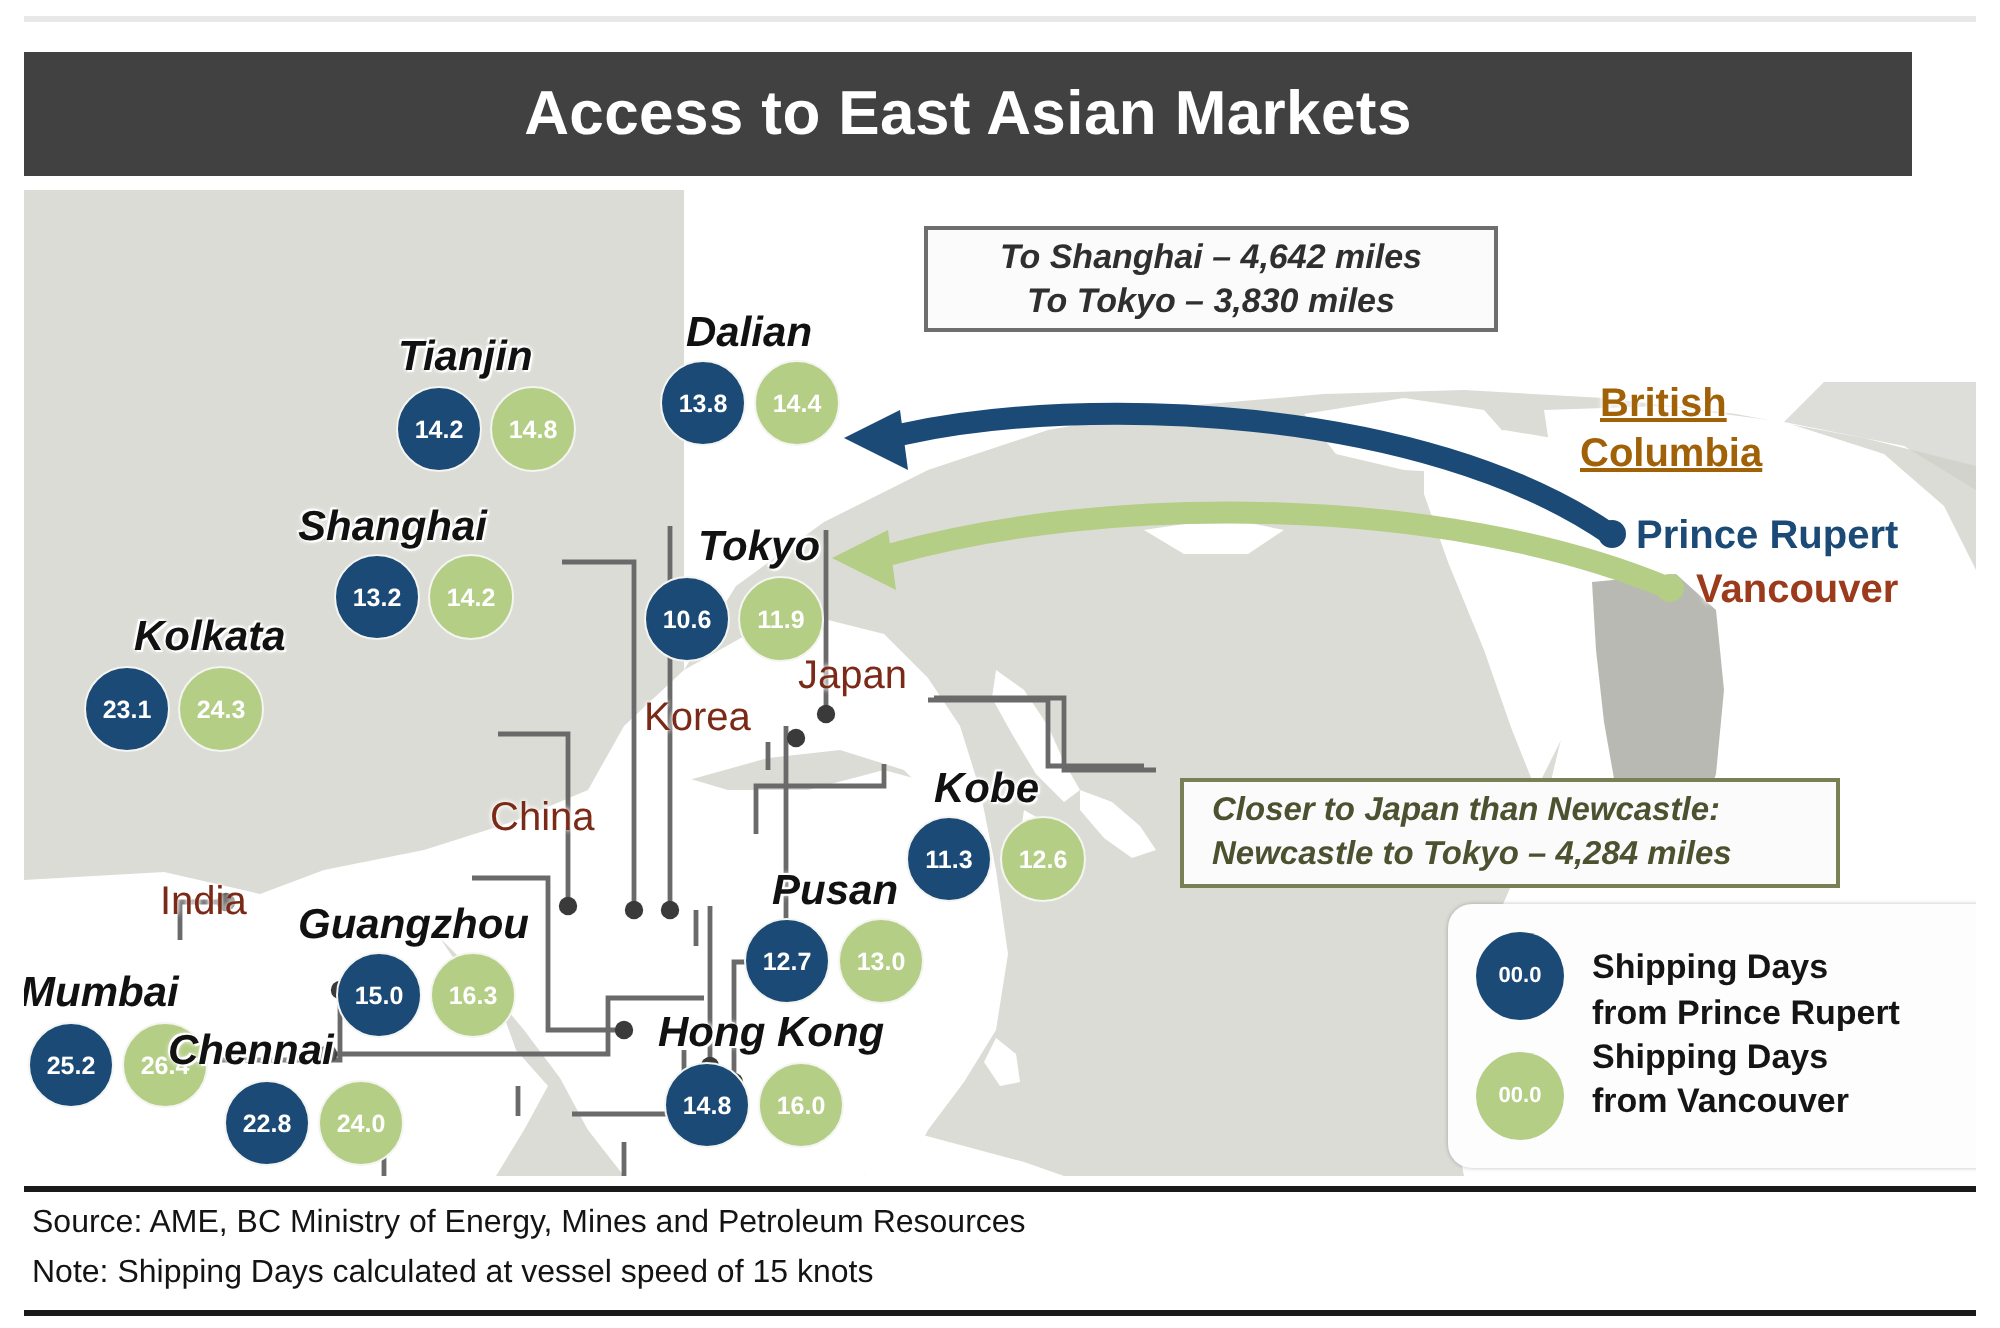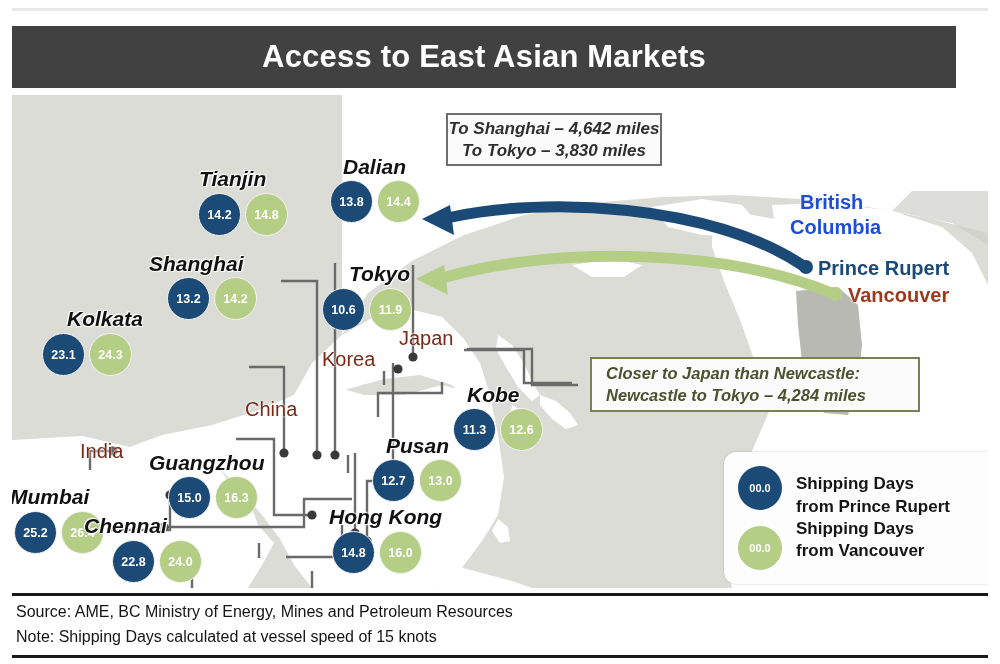--- a/index.html
+++ b/index.html
@@ -33,36 +33,36 @@
   .bub.blue{background:#1b4a77;}
   .bub.green{background:#b4ce86;}
 
   
   .country{position:absolute;white-space:nowrap;font-weight:normal;font-size:20px;
            color:#7b2a17;font-family:"Liberation Sans",sans-serif;
            text-shadow:0 0 2px #fff,0 0 3px #fff;}
 
   
   .bc-label{position:absolute;white-space:nowrap;font-weight:bold;font-size:20px;
-            color:#1d4ed8;font-family:"Liberation Sans",sans-serif;
-            text-shadow:0 0 2px #fff,0 0 3px #fff;}
+            color:#a16207;font-family:"Liberation Sans",sans-serif;
+            text-shadow:0 0 2px #fff,0 0 3px #fff;text-decoration:underline;}
   .port-label{position:absolute;white-space:nowrap;font-weight:bold;font-size:20px;
               font-family:"Liberation Sans",sans-serif;
               text-shadow:0 0 2px #fff,0 0 3px #fff;text-align:right;}
   .port-label.blue{color:#1b4a77;}
   .port-label.red{color:#9c3a1c;}
 
   
   .callout{position:absolute;background:#fbfbfb;box-sizing:border-box;
            display:flex;flex-direction:column;align-items:center;justify-content:center;
            font-style:italic;font-weight:bold;font-family:"Liberation Sans",sans-serif;}
   .callout div{white-space:nowrap;line-height:1.28;}
   .callout.gray{border:2px solid #6e6e6e;color:#2f2f2f;font-size:17px;}
   .callout.red{border:2px solid #9c3a1c;color:#9c3a1c;font-size:17px;}
-  .callout.olive{border:2px solid #7a7f56;color:#4c5230;font-size:16.5px;align-items:flex-start;padding-left:14px;}
+  .callout.olive{border:2px solid #7a7f56;color:#4c5230;font-size:16.5px;align-items:flex-start;padding-left:14px;margin-top:32px;}
 
   
   .legend{position:absolute;background:#fdfdfd;border-radius:12px;
           box-shadow:0 0 2px rgba(0,0,0,.25);display:flex;align-items:center;padding:10px 14px;}
   .legend-col-dots{display:flex;flex-direction:column;gap:16px;margin-right:14px;}
   .legend-dot{width:44px;height:44px;border-radius:50%;display:flex;align-items:center;
               justify-content:center;color:#fff;font-size:11px;font-weight:bold;}
   .legend-dot.blue{background:#1b4a77;}
   .legend-dot.green{background:#b4ce86;}
   .legend-col-text{display:flex;flex-direction:column;gap:0;}
@@ -185,21 +185,21 @@
       <path d="M793,172 C700,108 530,102 440,122" stroke="#1b4a77" stroke-width="11" fill="none" stroke-linecap="round"></path>
       <polygon points="438,110 410,124 442,140" fill="#1b4a77"></polygon>
 
       <path d="M822,199 C710,152 540,152 434,182" stroke="#b4ce86" stroke-width="11" fill="none" stroke-linecap="round"></path>
       <polygon points="432,170 404,184 436,200" fill="#b4ce86"></polygon>
 
       <circle cx="794" cy="172" r="7" fill="#1b4a77"></circle>
       <circle cx="823" cy="199" r="7" fill="#b4ce86"></circle>
     </svg>
 
-    <div class="callout gray" style="left:434px;top:18px;width:216px;height:53px;">
+    <div class="callout gray" style="left:450px;top:18px;width:287px;height:53px;">
       <div>To Shanghai – 4,642 miles</div>
       <div>To Tokyo – 3,830 miles</div>
     </div>
 
 
     <div class="callout olive" style="left:578px;top:262px;width:330px;height:55px;">
       <div>Closer to Japan than Newcastle:</div>
       <div>Newcastle to Tokyo – 4,284 miles</div>
     </div>
 

